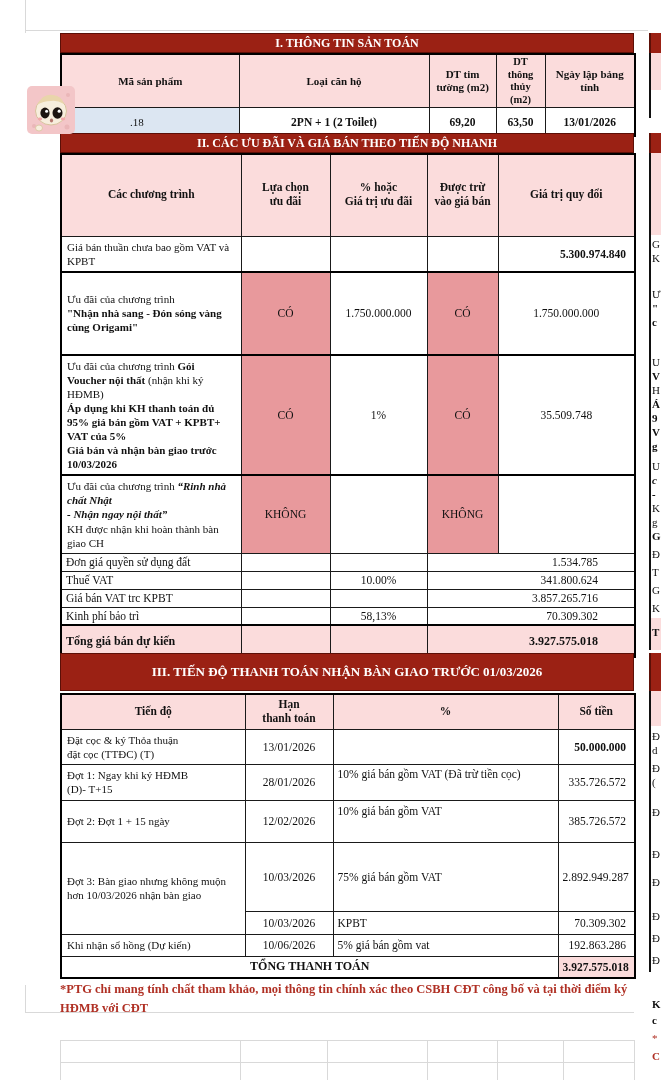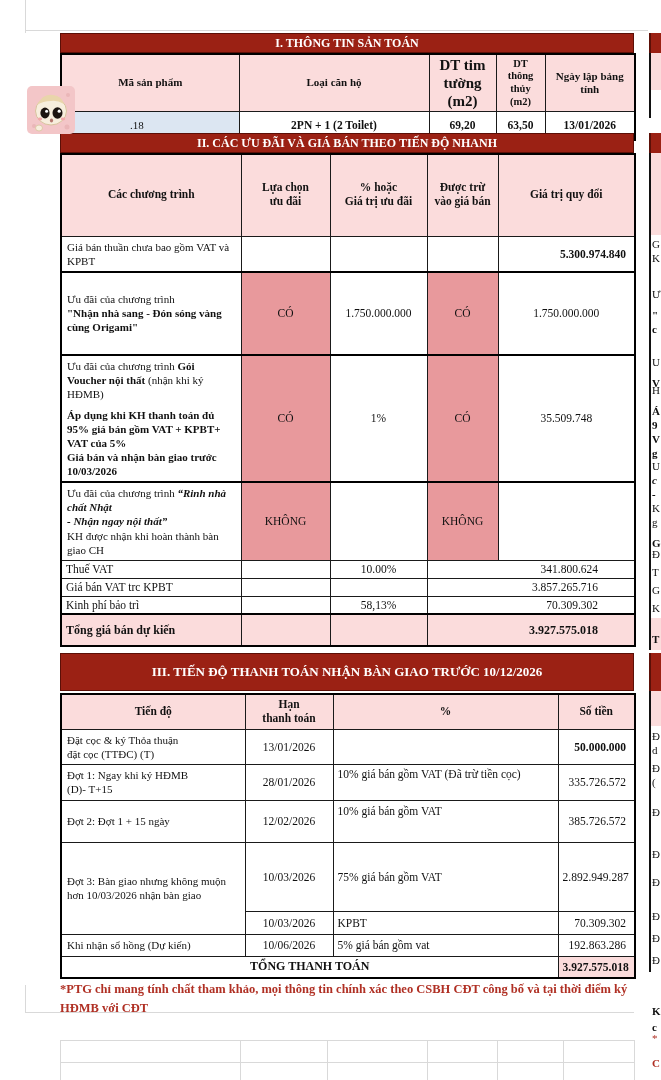--- a/index.html
+++ b/index.html
@@ -14,21 +14,21 @@
   #s3bar{top:653px;height:38px;line-height:36px;font-size:13px;}
   table{border-collapse:collapse;table-layout:fixed;width:574px;position:absolute;left:0;}
   #s1table{top:53px;} #s2table{top:153px;} #s3table{top:693px;}
   td{border:1px solid #1a1a1a;font-size:11.5px;padding:1px 4px;overflow:hidden;
      vertical-align:middle;box-sizing:border-box;}
   #s1table,#s2table,#s3table{border:2px solid #000;}
   .pink{background:#fbdcdc;}
   .salmon{background:#e8999c;}
   .blue{background:#dce6f2;}
   .hdr{font-weight:bold;text-align:center;white-space:pre-line;line-height:1.2;}
-  .c{text-align:center;} .b{font-weight:bold;margin-top:7px;} .i{font-style:italic;}
+  .c{text-align:center;} .b{font-weight:bold;} .i{font-style:italic;}
   .r8{text-align:right;padding-right:8px;}
   .r36{text-align:right;padding-right:36px;}
   .lbl{font-size:11px;line-height:1.28;padding:3px 5px;vertical-align:middle;}
   .pre{white-space:pre-line;}
   .bt2{border-top:2px solid #000;}
   #s3table td{border-width:1.5px;}
   .note{position:absolute;left:0;top:289px;width:574px;color:#b03024;font-weight:bold;
         font-size:12.5px;line-height:1.55;white-space:pre-line;}
   #s3wrap{position:absolute;left:0;top:691px;width:574px;}
   .gline{position:absolute;background:#d9d9d9;}
@@ -58,21 +58,21 @@
           <col style="width:178px">
           <col style="width:190px">
           <col style="width:67px">
           <col style="width:49px">
           <col style="width:90px">
         </colgroup>
       <tbody>
           <tr style="height:37px">
         <td class="pink hdr" style="font-size:11px">Mã sản phẩm</td>
         <td class="pink hdr" style="font-size:11px">Loại căn hộ</td>
-        <td class="pink hdr" style="font-size:15px">DT tim tường (m2)</td>
+        <td class="pink hdr" style="font-size:11px">DT tim tường (m2)</td>
         <td class="pink hdr" style="font-size:10.5px">DT thông thủy (m2)</td>
         <td class="pink hdr" style="font-size:11px">Ngày lập bảng tính</td>
       </tr>
       <tr style="height:28px">
         <td class="blue" style="padding-left:68px;font-size:11px">.18</td>
         <td class="c b">2PN + 1 (2 Toilet)</td>
         <td class="c b">69,20</td>
         <td class="c b">63,50</td>
         <td class="c b">13/01/2026</td>
       </tr>
@@ -133,20 +133,26 @@
           <span>Ưu đãi của chương trình </span><span class="b i pre">“Rinh nhà chất Nhật
 - Nhận ngay nội thất”</span>
           <div>KH được nhận khi hoàn thành bàn giao CH</div>
         </td>
         <td class="salmon c bt2">KHÔNG</td>
         <td class="bt2"></td>
         <td class="salmon c bt2">KHÔNG</td>
         <td class="bt2"></td>
       </tr>
       <tr style="height:18px">
+        <td>Đơn giá quyền sử dụng đất</td>
+        <td></td>
+        <td class="c"></td>
+        <td class="r36" colspan="2">1.534.785</td>
+      </tr>
+      <tr style="height:18px">
         <td>Thuế VAT</td>
         <td></td>
         <td class="c">10.00%</td>
         <td class="r36" colspan="2">341.800.624</td>
       </tr>
       <tr style="height:18px">
         <td>Giá bán VAT  trc KPBT</td>
         <td></td>
         <td class="c"></td>
         <td class="r36" colspan="2">3.857.265.716</td>
@@ -159,21 +165,21 @@
       </tr>
       <tr style="height:32px">
         <td class="pink b bt2" style="font-size:12px">Tổng giá bán dự kiến</td>
         <td class="pink bt2"></td>
         <td class="pink bt2"></td>
         <td class="pink b r36 bt2" colspan="2" style="font-size:12px">3.927.575.018</td>
       </tr>
     </tbody>
       </table>
 
-    <div class="bar" id="s3bar">III. TIẾN ĐỘ THANH TOÁN NHẬN BÀN GIAO TRƯỚC 10/12/2026</div>
+    <div class="bar" id="s3bar">III. TIẾN ĐỘ THANH TOÁN NHẬN BÀN GIAO TRƯỚC 01/03/2026</div>
 
     <table id="s3table">
       <colgroup>
           <col style="width:184px">
           <col style="width:88px">
           <col style="width:225px">
           <col style="width:77px">
         </colgroup>
       <tbody>
           <tr style="height:35px">

